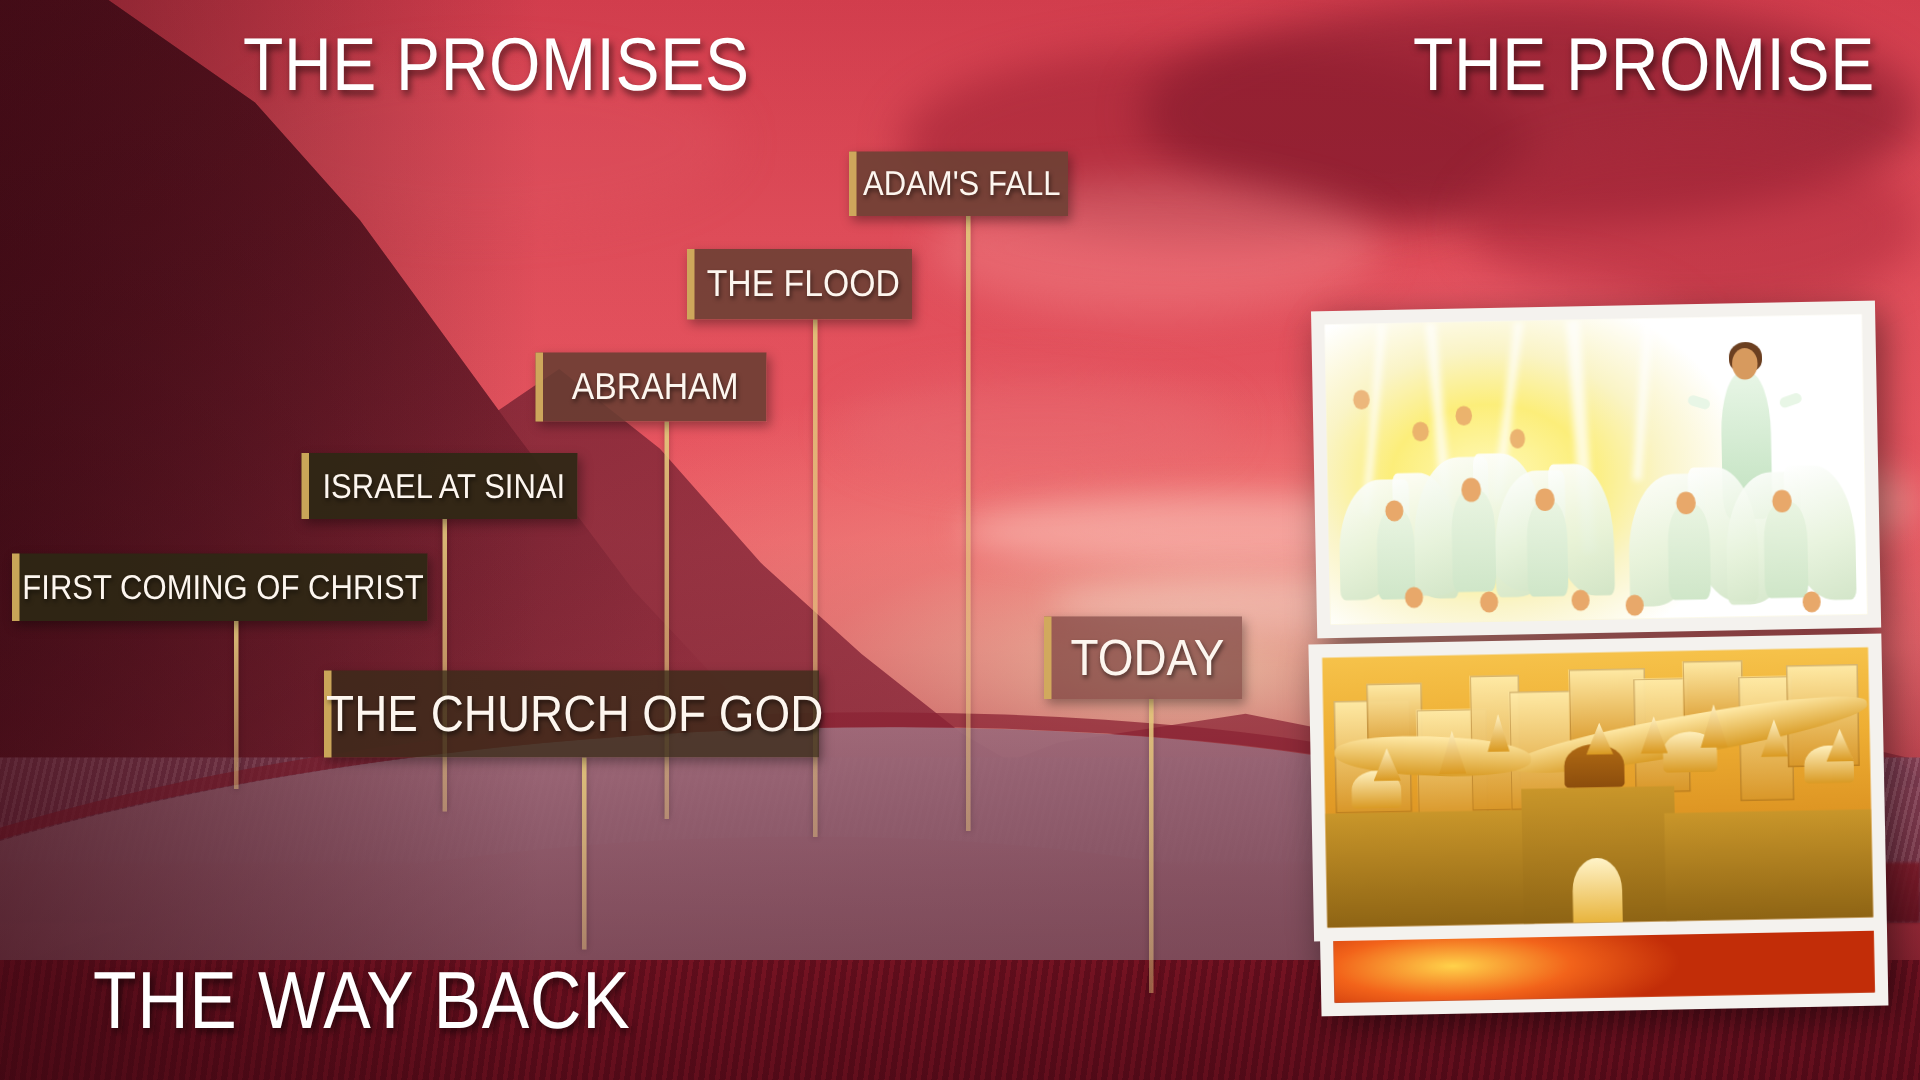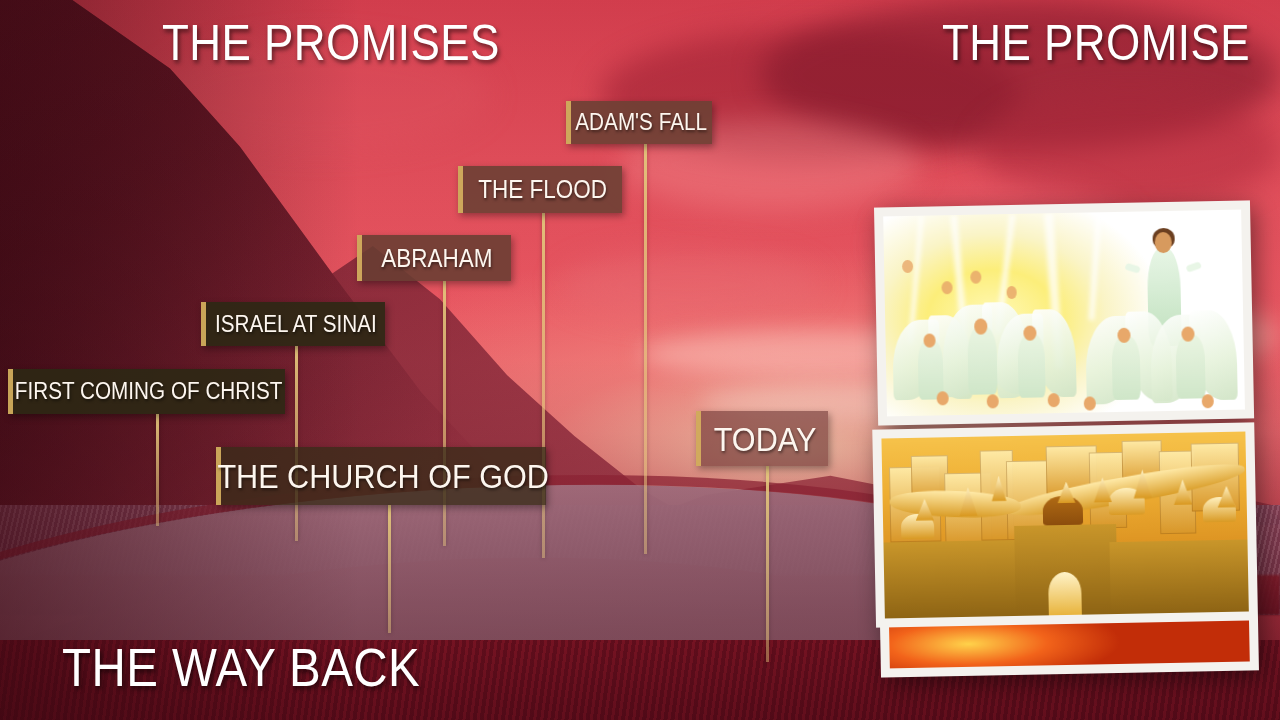--- a/index.html
+++ b/index.html
@@ -253,21 +253,21 @@
 
   <div id="timeline-layer">
       <div class="node" style="left: 566px; top: 101px;">
         <div class="stem" style="left: 78px; top: 43px; height: 410px;"></div>
         <div class="box" style="width: 146px; height: 43px; background: rgba(109, 64, 52, 0.9);">
           <span style="font-size: 23px;">ADAM'S FALL</span>
         </div>
       </div>
       <div class="node" style="left: 458px; top: 166px;">
         <div class="stem" style="left: 84px; top: 47px; height: 345px;"></div>
-        <div class="box" style="width: 164px; height: 47px; background: rgba(109, 64, 52, 0.9);">
+        <div class="box" style="width: 150px; height: 47px; background: rgba(109, 64, 52, 0.9);">
           <span style="font-size: 25px;">THE FLOOD</span>
         </div>
       </div>
       <div class="node" style="left: 357px; top: 235px;">
         <div class="stem" style="left: 86px; top: 46px; height: 265px;"></div>
         <div class="box" style="width: 154px; height: 46px; background: rgba(104, 62, 50, 0.88);">
           <span style="font-size: 25px;">ABRAHAM</span>
         </div>
       </div>
       <div class="node" style="left: 201px; top: 302px;">

